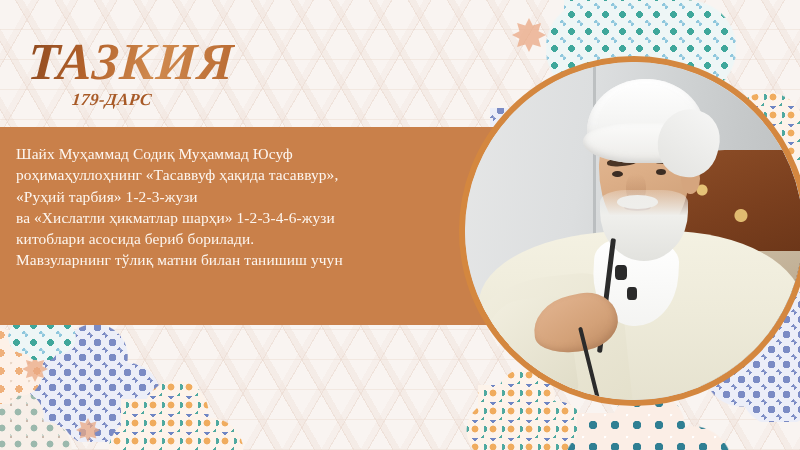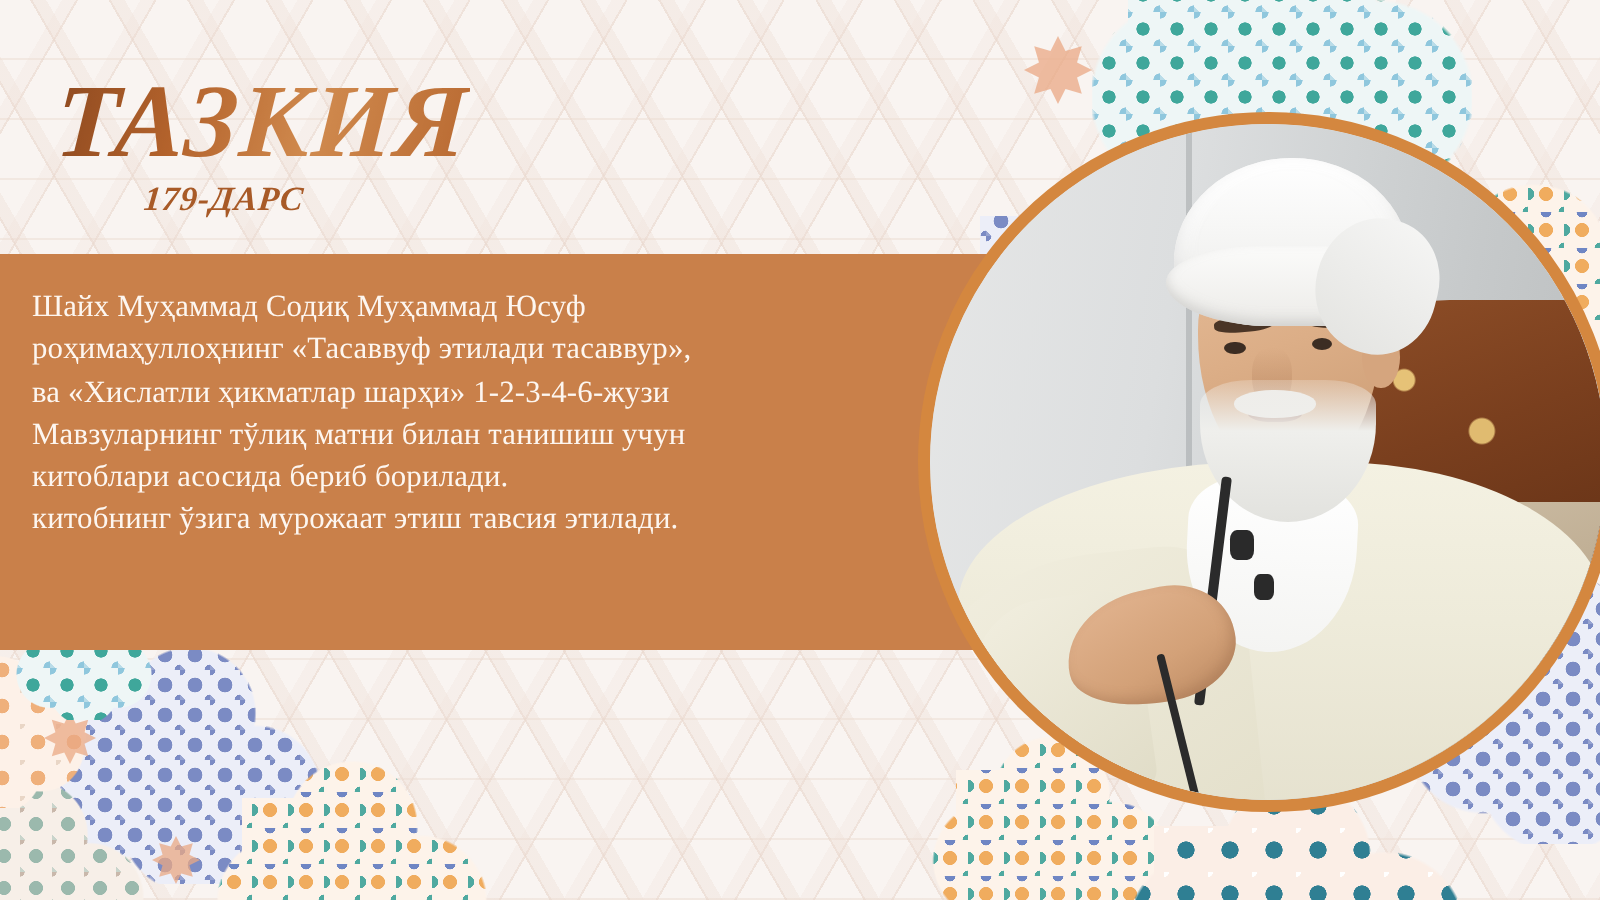--- a/index.html
+++ b/index.html
@@ -308,25 +308,25 @@
 
   <div class="banner"></div>
 
   <div class="logo">
     <div class="logo-title">ТАЗКИЯ</div>
     <div class="logo-sub">179-ДАРС</div>
   </div>
 
   <div class="banner-text">
     <div>Шайх Муҳаммад Содиқ Муҳаммад Юсуф</div>
-    <div>роҳимаҳуллоҳнинг «Тасаввуф этилади тасаввур»,</div>
+    <div>роҳимаҳуллоҳнинг «Тасаввуф ҳақида тасаввур»,</div>
+    <div>«Руҳий тарбия» 1-2-3-жузи</div>
     <div>ва «Хислатли ҳикматлар шарҳи» 1-2-3-4-6-жузи</div>
+    <div>китоблари асосида бериб борилади.</div>
     <div>Мавзуларнинг тўлиқ матни билан танишиш учун</div>
-    <div>китоблари асосида бериб борилади.</div>
-    <div>китобнинг ўзига мурожаат этиш тавсия этилади.</div>
   </div>
 
   <div class="photo-wrap">
     <div class="photo">
       <div class="ph-bg"></div>
       <div class="ph-wallseam"></div>
       <div class="ph-chair"></div>
       <div class="ph-chair2"></div>
       <div class="ph-body"></div>
       <div class="ph-shoulderL"></div>

